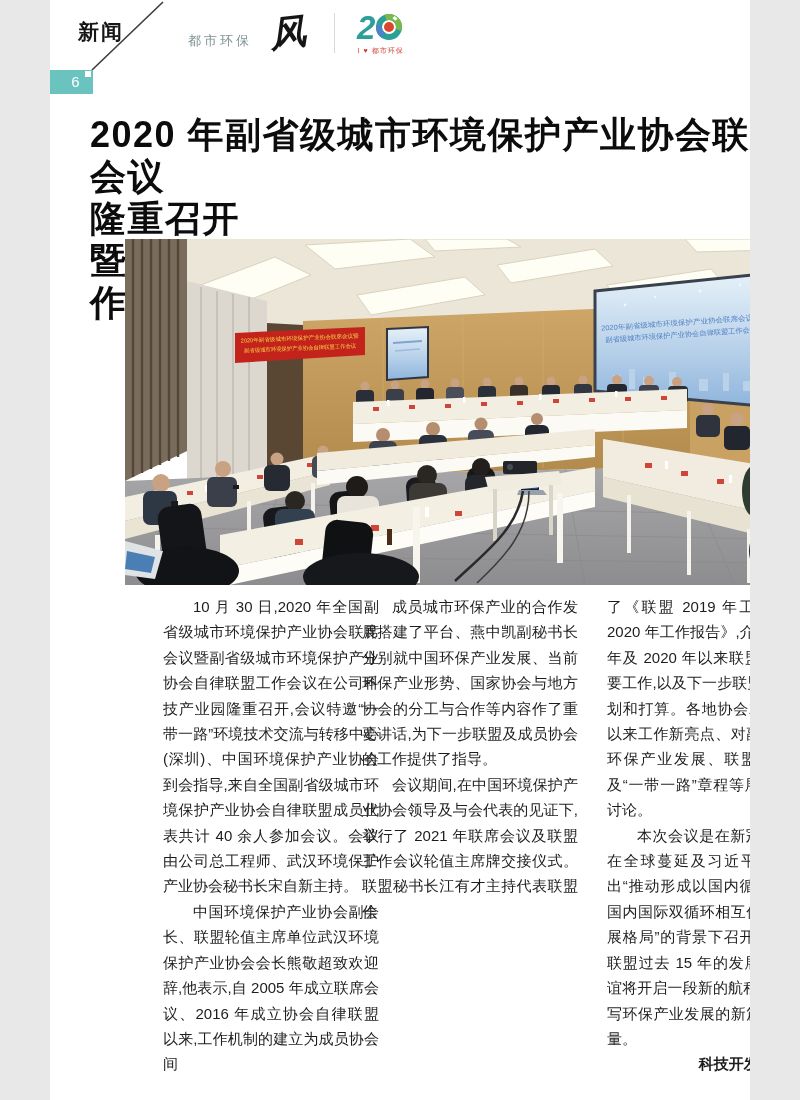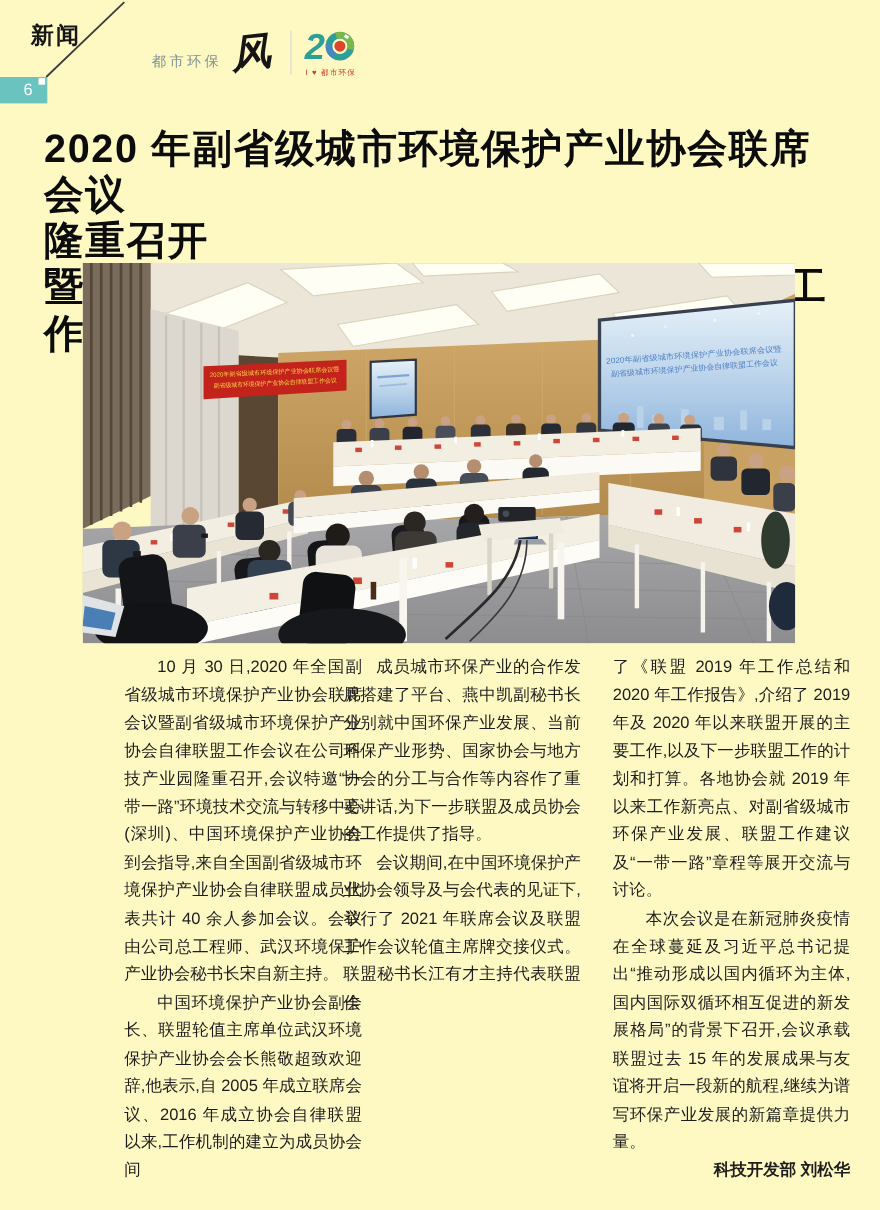--- a/index.html
+++ b/index.html
@@ -1,27 +1,27 @@
 <!DOCTYPE html>
 <html><head>
 <meta charset="utf-8">
 <style>
   html,body { margin:0; padding:0; background:#e8e8e8; }
   .page {
-    position:relative; width:800px; height:1100px; margin:0 auto;
-    background:#fef9c3; overflow:hidden;
+    position:relative; width:700px; height:1100px; margin:0 auto;
+    background:#ffffff; overflow:hidden;
     font-family:"Liberation Sans","DejaVu Sans",sans-serif;
   }
   
   .hdr-line-svg { position:absolute; left:0; top:0; width:220px; height:110px; pointer-events:none; }
   .section-label { position:absolute; left:28px; top:18px; font-size:21px; font-weight:700; color:#161616; letter-spacing:2px; }
   .page-num-box { position:absolute; left:0; top:70px; width:43px; height:24px; background:#6ac3bf; }
   .page-num { display:block; width:100%; text-align:center; line-height:24px; color:#ffffff; font-size:15px; text-indent:8px; }
   .page-num-notch { position:absolute; right:2px; top:1px; width:6px; height:6px; background:#ffffff; }
-  .masthead { position:absolute; left:138px; top:19px; height:58px; display:flex; align-items:center; }
+  .masthead { position:absolute; left:138px; top:4px; height:58px; display:flex; align-items:center;gap:10px; }
   .brand-text { color:#7e9296; font-size:13px; letter-spacing:3px; margin-top:16px; }
   .calligraphy { font-family:"Liberation Serif","DejaVu Serif",serif; font-style:italic; font-weight:700; font-size:36px; color:#151515; transform:rotate(-6deg); margin:0 6px 0 8px; line-height:1; }
   .mast-divider { width:1px; height:40px; background:#d8d8d8; margin:0 12px; }
   .anniv { display:flex; flex-direction:column; align-items:center; }
   .anniv-20 { display:flex; align-items:center; line-height:1; }
   .anniv-2 { font-size:33px; font-weight:800; font-style:italic; color:#2c9f96; letter-spacing:-1px; }
   .anniv-tagline { font-size:7px; color:#cf3b28; margin-top:2px; letter-spacing:1px; white-space:nowrap; }
   
   .headline { position:absolute; left:40px; top:114px; width:720px; font-weight:800; font-size:36px; line-height:42px; color:#0c0c0c; letter-spacing:1.5px; }
   

